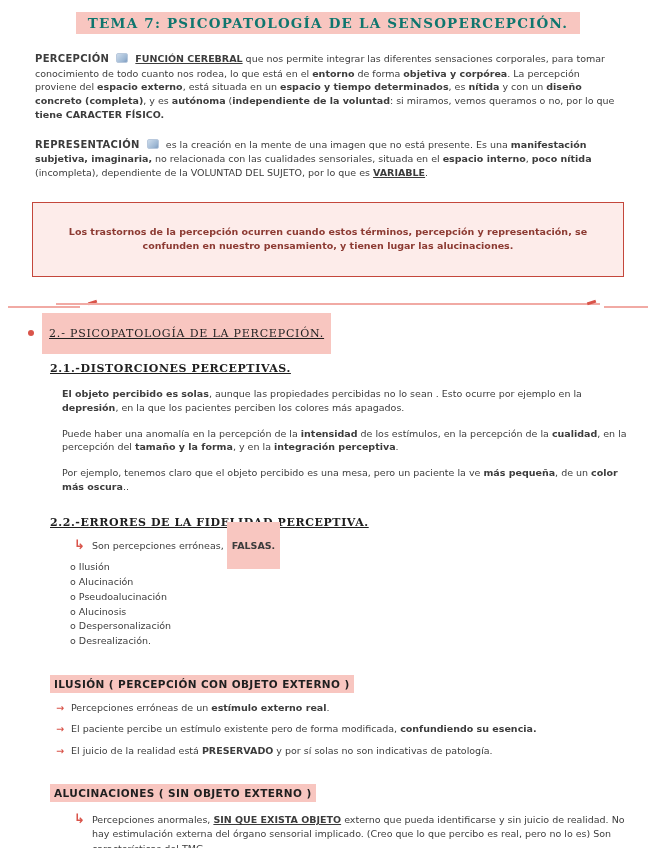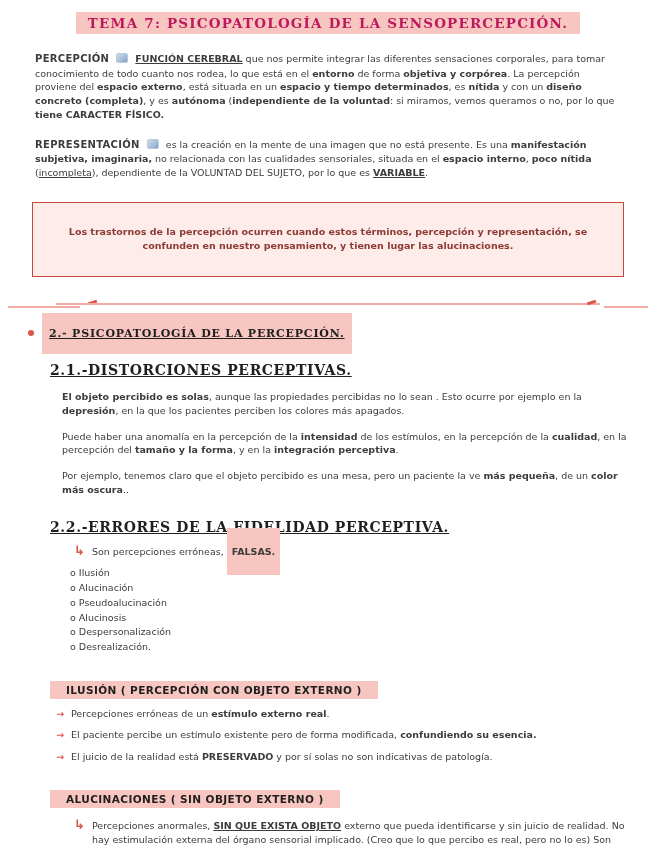--- a/index.html
+++ b/index.html
@@ -15,62 +15,62 @@
   html,body{margin:0;padding:0;}
   body{
     width:656px;height:848px;background:#ffffff;overflow:hidden;
     font-family:"DejaVu Sans",sans-serif;font-size:9.5px;color:var(--text,#3c3c3c);
   }
   .page{padding:12px 28px 0;}
   .title-wrap{text-align:center;}
   .title{
     display:inline-block;background:var(--highlight,#f8c6c0);padding:3px 12px;
     font-family:"DejaVu Serif",serif;font-weight:bold;font-size:13.5px;
-    letter-spacing:1.2px;color:#be185d;
+    letter-spacing:1.2px;color:#0f766e;
   }
   .para{margin:16px 7px 0;line-height:1.45;}
   .para.first{margin-top:18px;}
   .label{font-weight:bold;font-size:10px;letter-spacing:0.3px;}
   .doc-icon{
     display:inline-block;width:12px;height:10px;margin:0 4px;vertical-align:-1px;
     background:linear-gradient(135deg,#cddcec 0%,#9db7d3 70%,#7e9cc0 100%);
     border-radius:2px;border:1px solid #b9c9dd;
   }
   .b{font-weight:bold;}
-  .u{text-decoration:underline;}
+  .u{}
   .bu{font-weight:bold;text-decoration:underline;}
   .hl{font-weight:bold;background:var(--highlight,#f8c6c0);padding:18px 5px;}
   .alert-box{
     margin:22px 4px 0;border:1.6px solid var(--box_border,#c4473c);
     background:var(--box_bg,#fdecea);padding:22px 30px;text-align:center;
     color:var(--box_text,#8c3a32);font-weight:bold;line-height:1.55;
   }
   .divider{position:relative;height:8px;margin:24px -20px 0;}
   .d-main{position:absolute;left:48px;right:48px;top:2px;height:1.6px;background:var(--accent_soft,#f1aaa4);}
   .d-left{position:absolute;left:0;width:72px;top:5px;height:1.6px;background:var(--accent_soft,#f1aaa4);}
   .d-right{position:absolute;right:0;width:44px;top:5px;height:1.6px;background:var(--accent_soft,#f1aaa4);}
   .d-tick-l{position:absolute;left:80px;top:0;width:9px;height:2.6px;background:var(--accent,#d9544a);transform:rotate(-18deg);}
   .d-tick-r{position:absolute;right:52px;top:0;width:9px;height:2.6px;background:var(--accent,#d9544a);transform:rotate(-18deg);}
   .sec-heading{margin-top:18px;}
   .dot{display:inline-block;width:6px;height:6px;border-radius:50%;background:var(--accent,#d9544a);margin-right:5px;vertical-align:1px;}
   .serif-mark{
-    font-family:"DejaVu Serif",serif;font-weight:bold;font-size:11px;letter-spacing:0.8px;
+    font-family:"DejaVu Serif",serif;font-weight:normal;font-size:11px;letter-spacing:0.8px;
     background:var(--highlight,#f8c6c0);padding:14px 7px;text-decoration:underline;color:#1f1f1f;
   }
   .sub-heading{
     margin:22px 0 0 22px;font-family:"DejaVu Serif",serif;font-weight:bold;
-    font-size:14px;letter-spacing:0.6px;text-decoration:underline;color:#1f1f1f;
+    font-size:11px;letter-spacing:0.6px;text-decoration:underline;color:#1f1f1f;
   }
   .indent1{margin:12px 0 0 34px;line-height:1.45;}
   .note-line{margin:10px 0 0 46px;display:flex;gap:7px;align-items:flex-start;line-height:1.45;}
   .branch-arrow{color:var(--accent,#d9544a);font-weight:bold;font-size:13px;line-height:1;margin-top:-1px;}
   .o-list{margin:8px 0 0 42px;line-height:1.55;}
   .topic-heading{margin:26px 0 0 22px;}
   .sans-mark{
-    display:inline-block;background:var(--highlight,#f8c6c0);padding:3px 16px;
+    display:inline-block;background:var(--highlight,#f8c6c0);padding:3px 4px;
     font-weight:bold;font-size:10.5px;letter-spacing:0.4px;color:#1f1f1f;
   }
   .arrow-item{margin:8px 0 0 28px;display:flex;gap:7px;line-height:1.45;}
   .arrow{color:var(--accent,#d9544a);font-weight:bold;}
   .branch-item{margin:11px 0 0 46px;display:flex;gap:7px;line-height:1.5;}
   .scribble-wrap{text-align:center;margin-top:16px;}
 </style>
 </head>
 <body>
 

